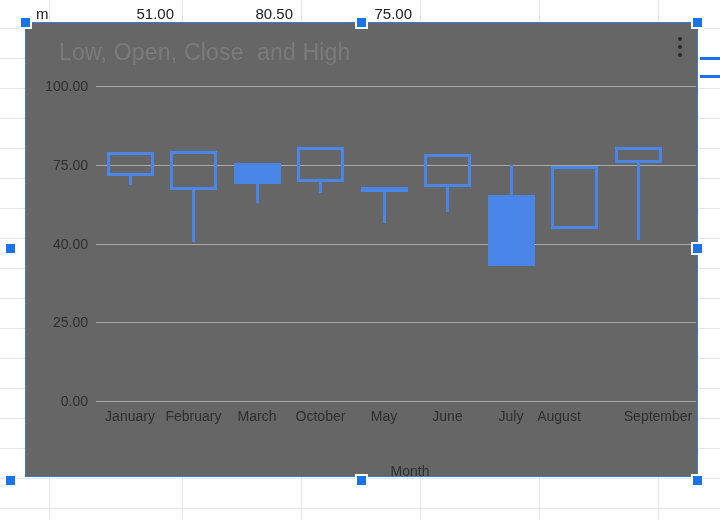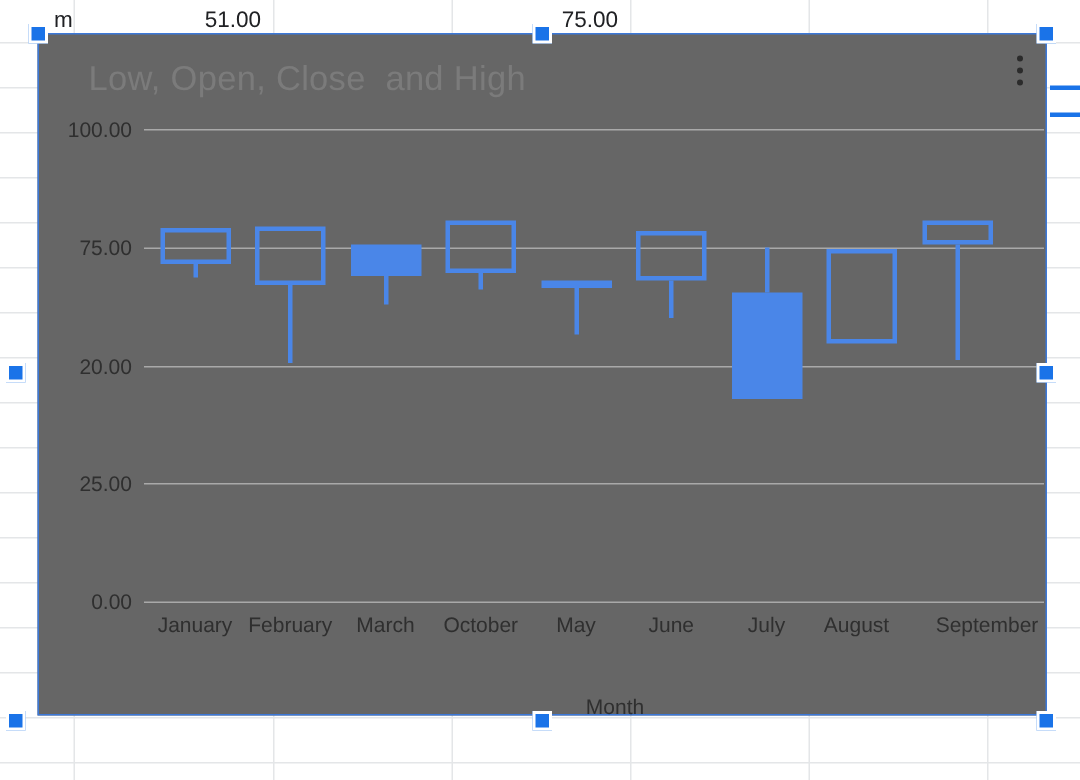--- a/index.html
+++ b/index.html
@@ -80,39 +80,40 @@
     <div class="hline" style="top: 298px;"></div>
     <div class="hline" style="top: 328px;"></div>
     <div class="hline" style="top: 358px;"></div>
     <div class="hline" style="top: 388px;"></div>
     <div class="hline" style="top: 418px;"></div>
     <div class="hline" style="top: 448px;"></div>
     <div class="hline" style="top: 478px;"></div>
     <div class="hline" style="top: 508px;"></div>
     <div class="cellval left" style="left: 0px; top: 0px; width: 48px; padding-left: 36px;">mber</div>
     <div class="cellval" style="left: 50px; top: 0px; width: 132px;">51.00</div>
+    <div class="cellval" style="left: 183px; top: 0px; width: 118px;">80.50</div>
     <div class="cellval" style="left: 302px; top: 0px; width: 118px;">75.00</div>
     <div class="selcell-line" style="left: 700px; top: 57px; width: 20px;"></div>
     <div class="selcell-line" style="left: 700px; top: 75px; width: 20px;"></div>
   </div>
 
 <div id="chart-object">
   <div id="chart-title">Low, Open, Close  and High</div>
   <div id="kebab">
     <i></i>
       <i></i>
       <i></i>
   </div>
   <div class="plot" id="plot">
       <div class="gridline" style="left: 70px; width: 600px; top: 378px;"></div>
       <div class="ylabel" style="left: -8px; top: 378px;">0.00</div>
       <div class="gridline" style="left: 70px; width: 600px; top: 299.25px;"></div>
       <div class="ylabel" style="left: -8px; top: 299.25px;">25.00</div>
       <div class="gridline" style="left: 70px; width: 600px; top: 220.5px;"></div>
-      <div class="ylabel" style="left: -8px; top: 220.5px;">20.00</div>
+      <div class="ylabel" style="left: -8px; top: 220.5px;">40.00</div>
       <div class="gridline" style="left: 70px; width: 600px; top: 141.75px;"></div>
       <div class="ylabel" style="left: -8px; top: 141.75px;">75.00</div>
       <div class="gridline" style="left: 70px; width: 600px; top: 63px;"></div>
       <div class="ylabel" style="left: -8px; top: 63px;">100.00</div>
       <div class="wick" style="left: 102.5px; top: 152.775px; height: 9.45px;"></div>
       <div class="body-hollow" style="left: 80.5px; top: 129.15px; width: 47px; height: 23.625px;"></div>
       <div class="xlabel" style="left: 104px; top: 385px;">January</div>
       <div class="wick" style="left: 166px; top: 166.95px; height: 51.975px;"></div>
       <div class="body-hollow" style="left: 144px; top: 127.575px; width: 47px; height: 39.375px;"></div>
       <div class="xlabel" style="left: 167.5px; top: 385px;">February</div>
@@ -125,21 +126,21 @@
       <div class="wick" style="left: 356.5px; top: 168.8px; height: 31.5px;"></div>
       <div class="body-solid" style="left: 334.5px; top: 163.8px; width: 47px; height: 5px;"></div>
       <div class="xlabel" style="left: 358px; top: 385px;">May</div>
       <div class="wick" style="left: 420px; top: 163.8px; height: 25.2px;"></div>
       <div class="body-hollow" style="left: 398px; top: 130.725px; width: 47px; height: 33.075px;"></div>
       <div class="xlabel" style="left: 421.5px; top: 385px;">June</div>
       <div class="wick" style="left: 483.5px; top: 141.75px; height: 29.925px;"></div>
       <div class="body-solid" style="left: 461.5px; top: 171.675px; width: 47px; height: 70.875px;"></div>
       <div class="xlabel" style="left: 485px; top: 385px;">July</div>
       <div class="body-hollow" style="left: 525px; top: 143.325px; width: 47px; height: 63px;"></div>
-      <div class="xlabel" style="left: 545px; top: 385px;">August</div>
+      <div class="xlabel" style="left: 533px; top: 385px;">August</div>
       <div class="wick" style="left: 610.5px; top: 140.175px; height: 77.175px;"></div>
       <div class="body-hollow" style="left: 588.5px; top: 124.425px; width: 47px; height: 15.75px;"></div>
       <div class="xlabel" style="left: 632px; top: 385px;">September</div>
     </div>
   <div id="axis-title">Month</div>
 </div>
 
 <div class="handle" style="left: 19px; top: 16px;"></div>
 <div class="handle" style="left: 355px; top: 16px;"></div>
 <div class="handle" style="left: 691px; top: 16px;"></div>

